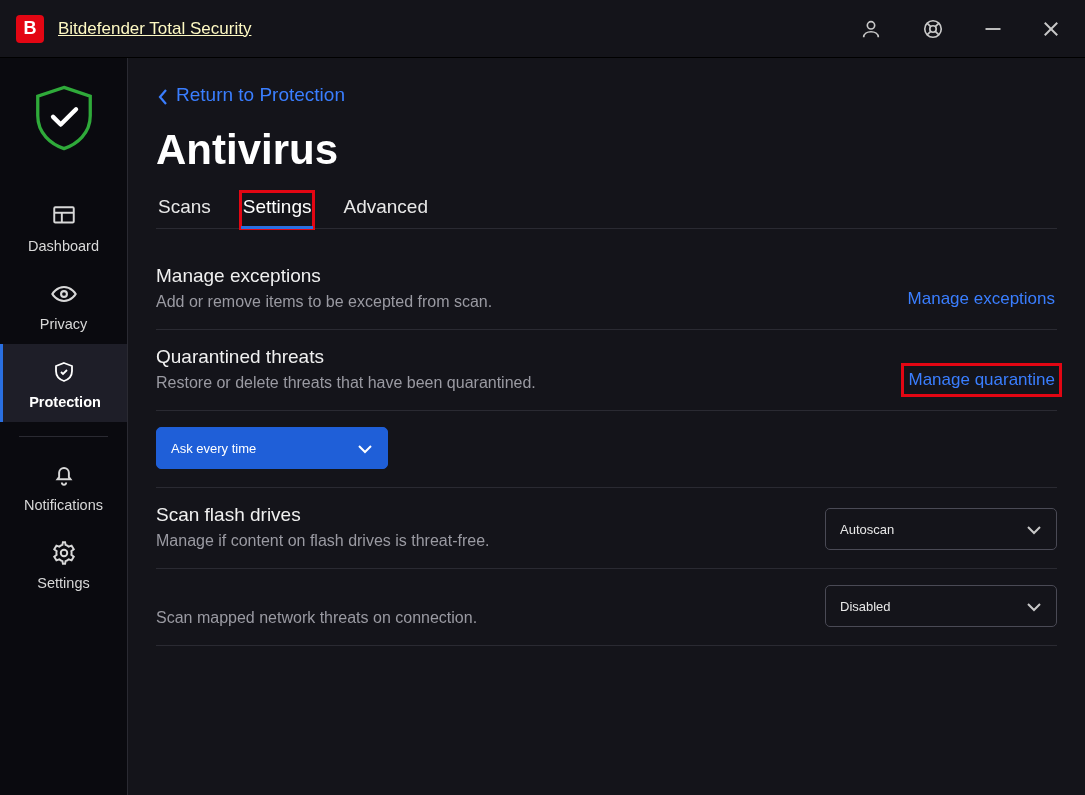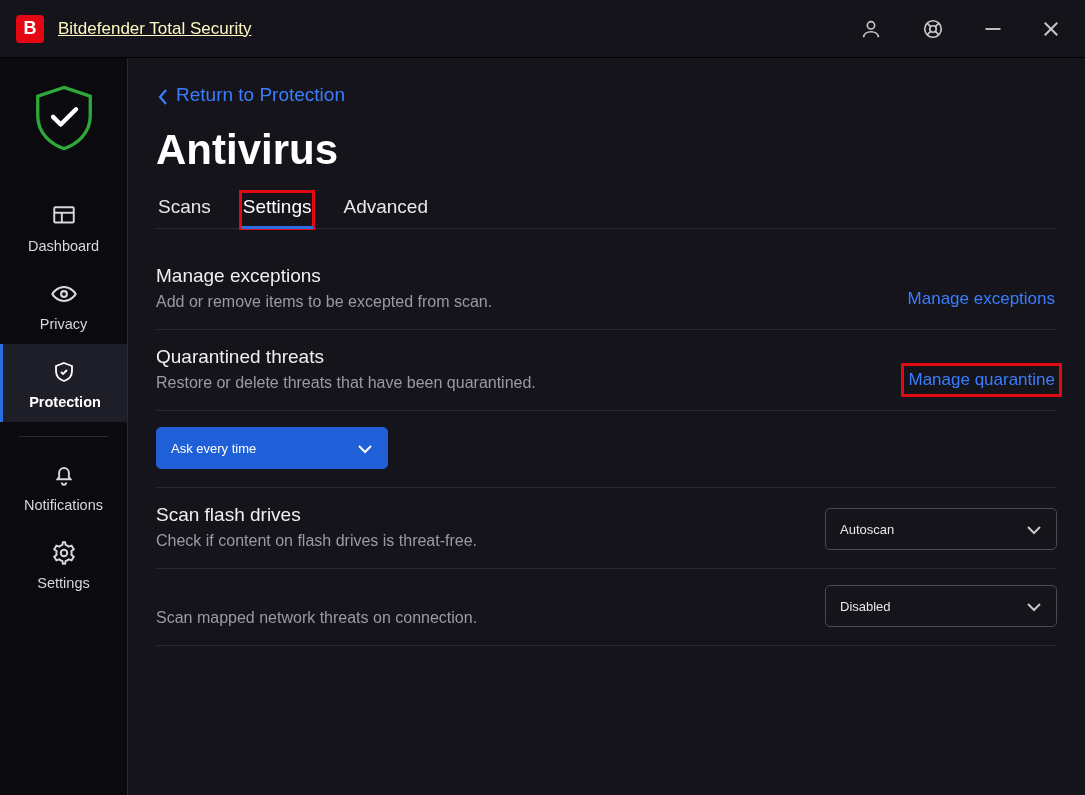--- a/index.html
+++ b/index.html
@@ -240,21 +240,21 @@
           <span>Ask every time</span>
           <svg class="chev" width="16" height="10" viewBox="0 0 16 10" fill="none" stroke="#fff" stroke-width="2">
               <path d="M2 2l6 6 6-6"></path>
             </svg>
         </div>
       </div>
 
       <div class="row">
         <div class="row-left">
           <div class="row-title">Scan flash drives</div>
-          <div class="row-desc">Check if content on flash drives is threat-free.</div>
+          <div class="row-desc">Manage if content on flash drives is threat-free.</div>
         </div>
         <div class="select">
           <span>Autoscan</span>
           <svg class="chev" width="16" height="10" viewBox="0 0 16 10" fill="none" stroke="#c8c8c8" stroke-width="2">
               <path d="M2 2l6 6 6-6"></path>
             </svg>
         </div>
       </div>
 
       <div class="row">

